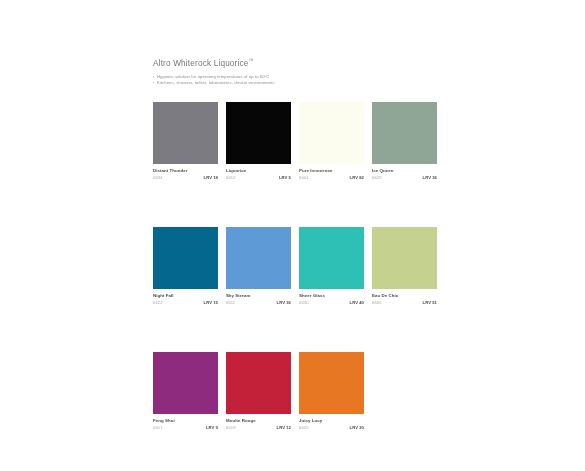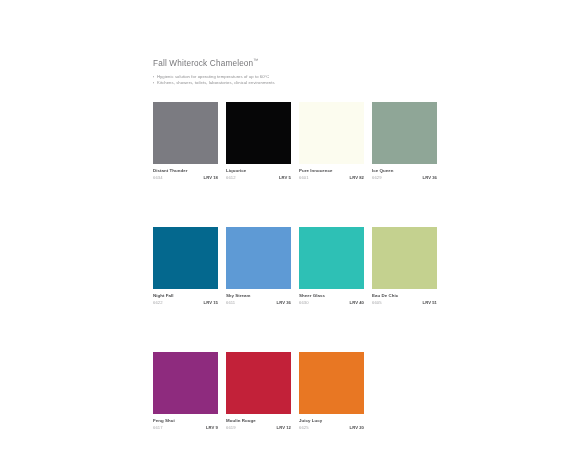--- a/index.html
+++ b/index.html
@@ -114,21 +114,21 @@
     color: #4a4a4c;
     letter-spacing: 0.06px;
   }
 </style>
 </head>
 <body>
 
 <div class="page">
 
   <div class="content">
-    <h1 class="product-title"><span>Fall Whiterock Chameleon</span><span class="tm">™</span></h1>
+    <h1 class="product-title"><span>Altro Whiterock Liquorice</span><span class="tm">™</span></h1>
     <ul class="bullets">
       <li class="bullet">Hygienic solution for operating temperatures of up to 60°C</li>
       <li class="bullet">Kitchens, showers, toilets, laboratories, clinical environments</li>
     </ul>
   </div>
 
   <div class="swatch-grid">
 
     <div class="swatch-row">
       <div class="swatch-cell">

